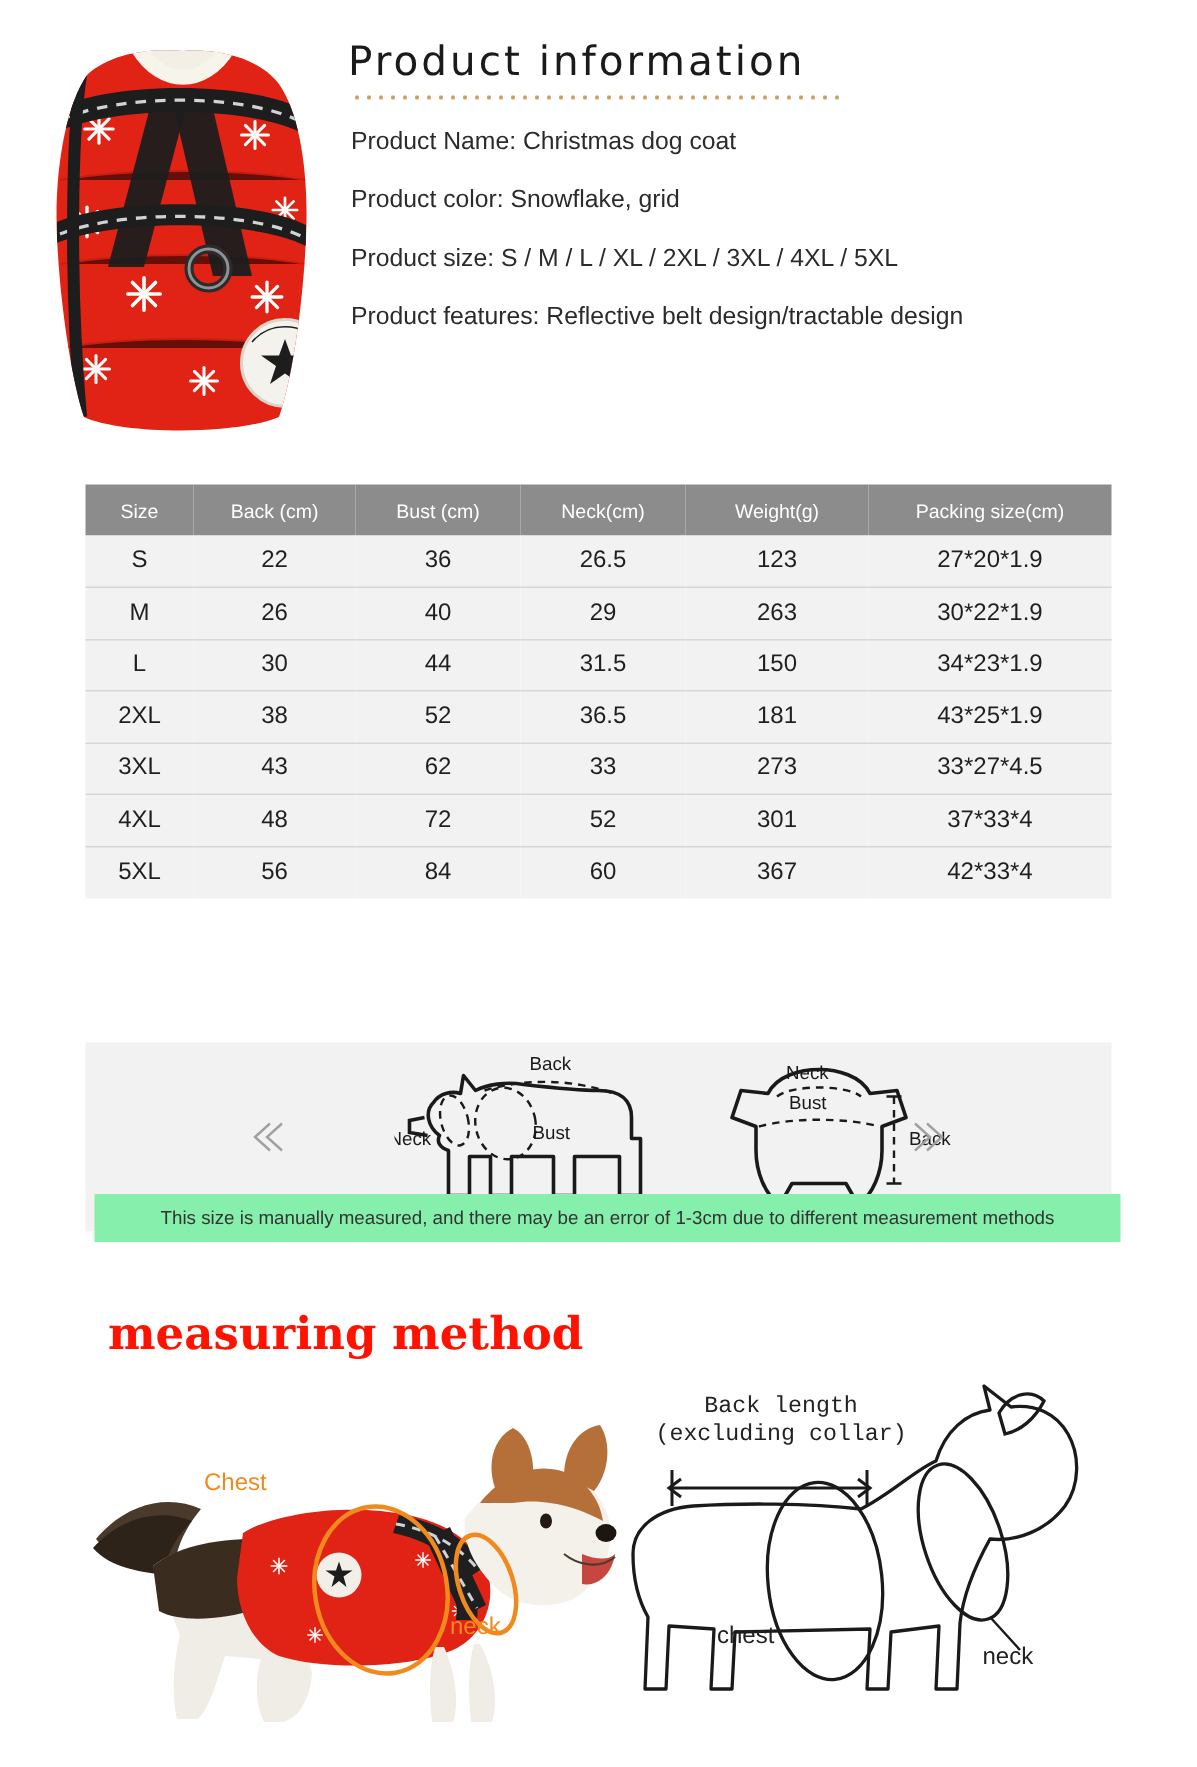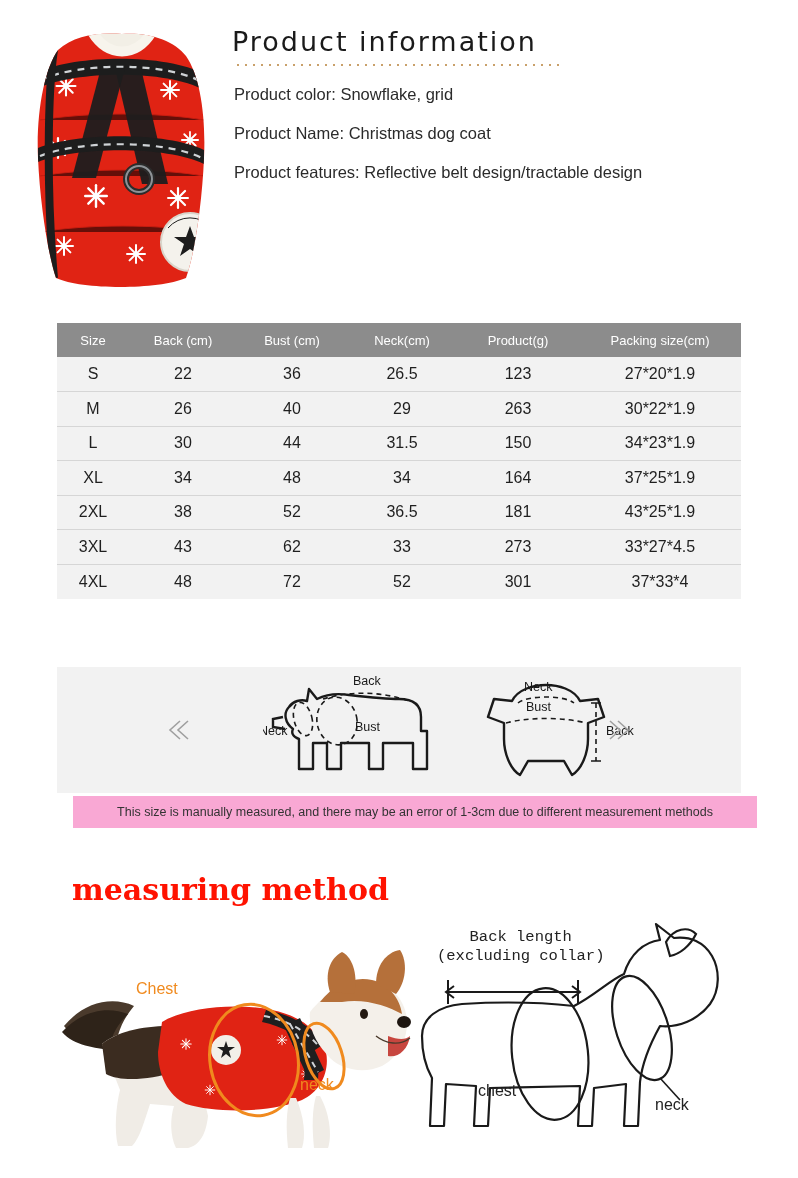--- a/index.html
+++ b/index.html
@@ -60,39 +60,39 @@
   .size-table tbody tr:last-child td { border-bottom: none; }
   .col-size   { width: 72px; }
   .col-back   { width: 108px; }
   .col-bust   { width: 110px; }
   .col-neck   { width: 110px; }
   .col-weight { width: 122px; }
   .col-pack   { width: 162px; }
 
   
   .diagram-strip {
-    position: absolute; left: 57px; top: 667px;
+    position: absolute; left: 57px; top: 695px;
     width: 684px; height: 126px;
     background: #f2f2f2;
   }
   .arrow-left, .arrow-right {
     position: absolute; top: 48px; width: 30px; height: 30px;
     color: #9a9a9a;
   }
   .arrow-left { left: 105px; }
   .arrow-right { right: 105px; }
 
   .dog-side-diagram { position: absolute; left: 206px; top: 6px; }
   .coat-flat-diagram { position: absolute; left: 415px; top: 10px; }
 
   
   .note-bar {
-    position: absolute; left: 73px; top: 796px;
+    position: absolute; left: 63px; top: 796px;
     width: 684px; height: 32px;
-    background: #f9a8d4;
+    background: #86efac;
     display: flex; align-items: center; justify-content: center;
   }
   .note-bar span { font-size: 12.5px; color: #333; }
 
   
   .measure-title {
     position: absolute; left: 72px; top: 872px;
     font-size: 30px; font-weight: bold; color: #ff1200;
     font-family: "DejaVu Serif", serif;
     letter-spacing: 0px;
@@ -228,34 +228,35 @@
           <path d="M150,200 A29,29 0 0,1 194,200" fill="none" stroke="#1d1d1d" stroke-width="1"></path>
 
           <path d="M36,22 C30,60 28,160 36,250" fill="none" stroke="#1d1d1d" stroke-width="8"></path>
         </g>
       </svg>
     </div>
 
     <div class="info-block">
       <div class="info-title">Product information</div>
       <div class="dotted-rule"></div>
+      <div class="info-line">Product Name: Christmas dog coat</div>
       <div class="info-line">Product color: Snowflake, grid</div>
-      <div class="info-line">Product Name: Christmas dog coat</div>
+      <div class="info-line">Product size: S / M / L / XL / 2XL / 3XL / 4XL / 5XL</div>
       <div class="info-line">Product features: Reflective belt design/tractable design</div>
     </div>
   </div>
 
   <table class="size-table">
     <thead>
       <tr>
         <th class="col-size">Size</th>
         <th class="col-back">Back (cm)</th>
         <th class="col-bust">Bust (cm)</th>
         <th class="col-neck">Neck(cm)</th>
-        <th class="col-weight">Product(g)</th>
+        <th class="col-weight">Weight(g)</th>
         <th class="col-pack">Packing size(cm)</th>
       </tr>
     </thead>
     <tbody>
       <tr>
         <td>S</td>
         <td>22</td>
         <td>36</td>
         <td>26.5</td>
         <td>123</td>
@@ -271,28 +272,20 @@
       </tr>
       <tr>
         <td>L</td>
         <td>30</td>
         <td>44</td>
         <td>31.5</td>
         <td>150</td>
         <td>34*23*1.9</td>
       </tr>
       <tr>
-        <td>XL</td>
-        <td>34</td>
-        <td>48</td>
-        <td>34</td>
-        <td>164</td>
-        <td>37*25*1.9</td>
-      </tr>
-      <tr>
         <td>2XL</td>
         <td>38</td>
         <td>52</td>
         <td>36.5</td>
         <td>181</td>
         <td>43*25*1.9</td>
       </tr>
       <tr>
         <td>3XL</td>
         <td>43</td>
@@ -301,20 +294,28 @@
         <td>273</td>
         <td>33*27*4.5</td>
       </tr>
       <tr>
         <td>4XL</td>
         <td>48</td>
         <td>72</td>
         <td>52</td>
         <td>301</td>
         <td>37*33*4</td>
+      </tr>
+      <tr>
+        <td>5XL</td>
+        <td>56</td>
+        <td>84</td>
+        <td>60</td>
+        <td>367</td>
+        <td>42*33*4</td>
       </tr>
     </tbody>
   </table>
 
   <div class="diagram-strip">
 
     <div class="arrow-left">
       <svg width="30" height="30" viewBox="0 0 30 30">
         <path d="M18,6 L8,15 L18,24" fill="none" stroke="#a0a0a0" stroke-width="1.6"></path>
         <path d="M26,6 L16,15 L26,24" fill="none" stroke="#a0a0a0" stroke-width="1.6"></path>

